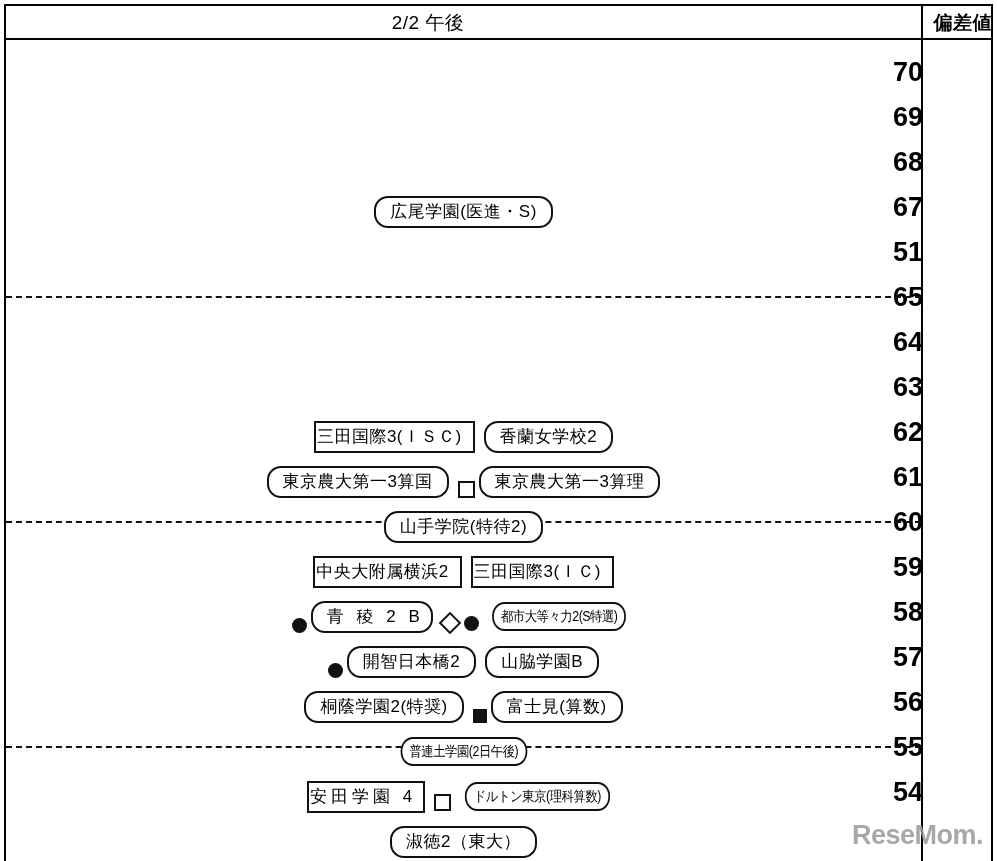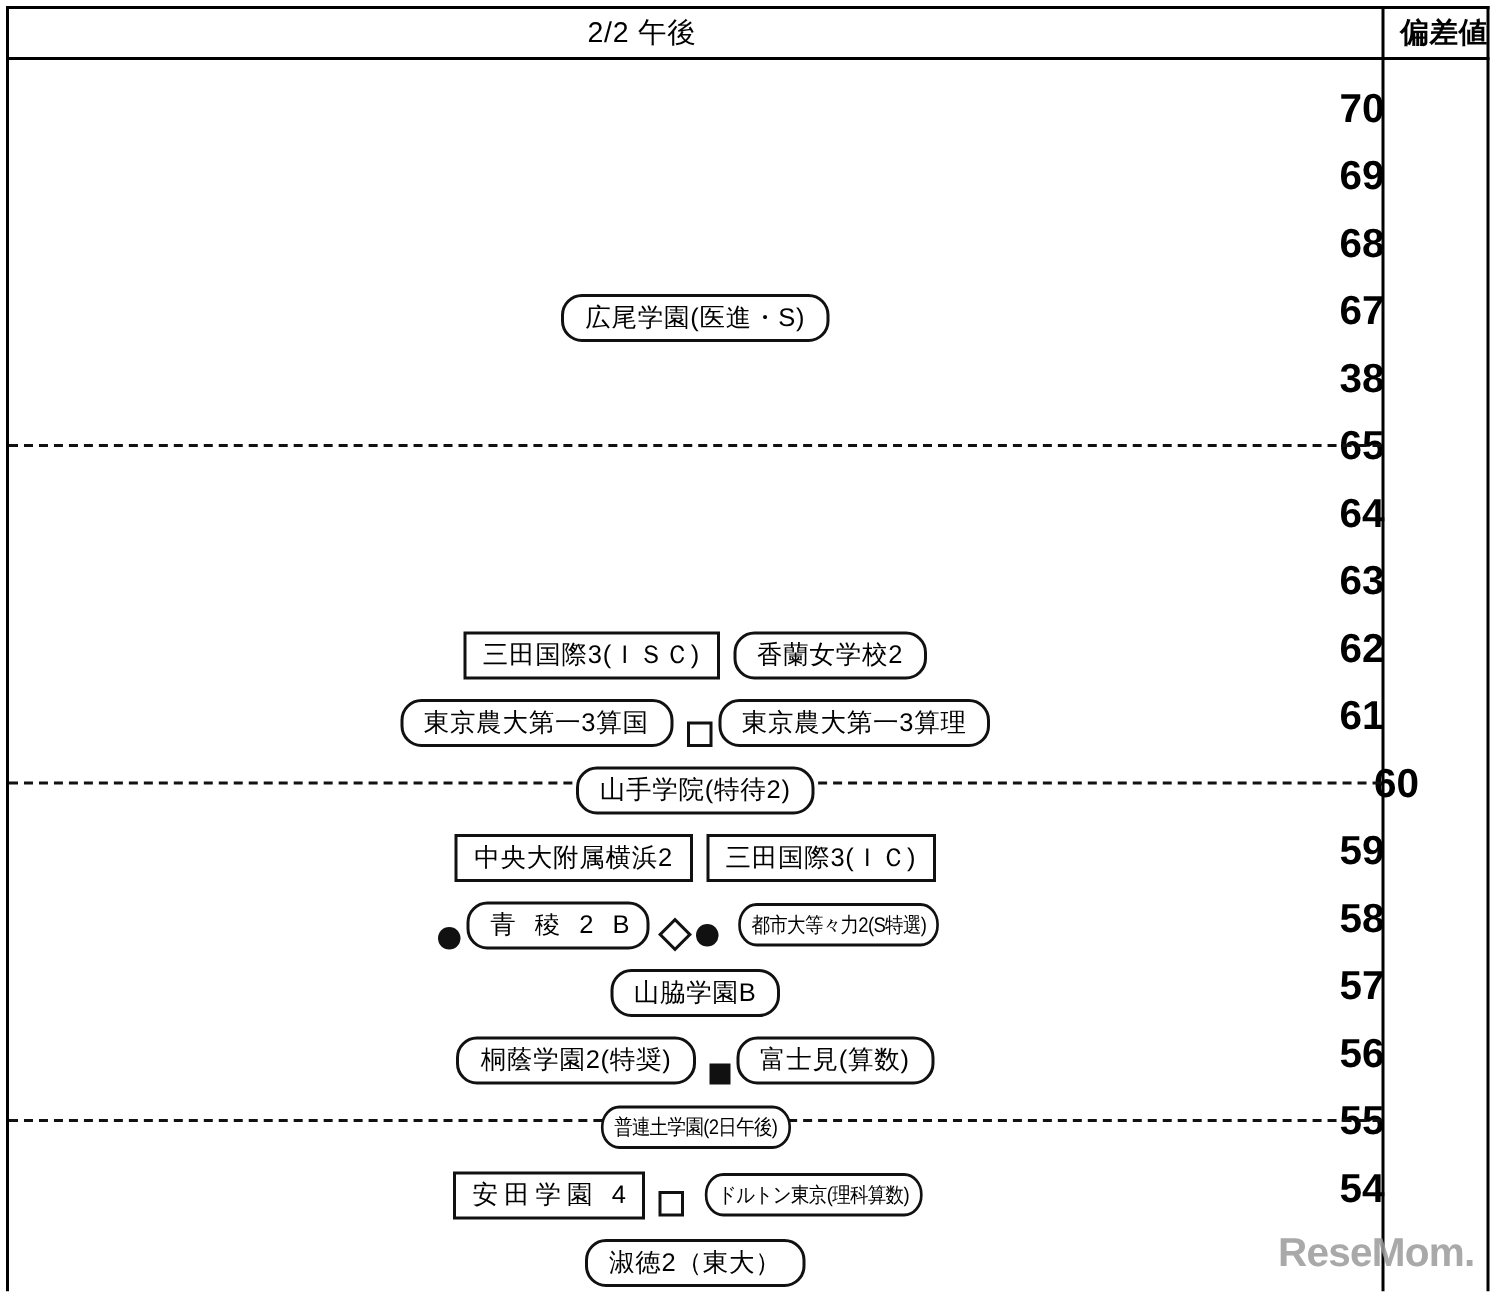--- a/index.html
+++ b/index.html
@@ -96,21 +96,21 @@
     gap: 4px;
   }
 
   
   .label {
     display: inline-block;
     background: #ffffff;
     border: 2px solid #111;
     font-size: 17px;
     line-height: 1;
-    padding: 5px 11px 6px 11px;
+    padding: 5px 11px 6px 1px;
     white-space: nowrap;
     letter-spacing: 0.5px;
   }
   .label.pill { border-radius: 14px; padding: 5px 14px 6px 14px; }
   .label.rect { border-radius: 0; }
   .label.narrow {
     font-size: 14px;
     letter-spacing: -0.5px;
     transform: scaleX(0.88);
     transform-origin: center;
@@ -167,27 +167,27 @@
   <div class="border-line" id="col-divider"></div>
 
   <div id="header-date">2/2 午後</div>
   <div id="header-metric">偏差値</div>
 
   <div id="dynamic-layer">
       <div class="score-cell" style="top: 50px;">70</div>
       <div class="score-cell" style="top: 95px;">69</div>
       <div class="score-cell" style="top: 140px;">68</div>
       <div class="score-cell" style="top: 185px;">67</div>
-      <div class="score-cell" style="top: 230px;">38</div>
+      <div class="score-cell" style="top: 230px;">51</div>
       <div class="score-cell" style="top: 275px;">65</div>
       <div class="score-cell" style="top: 320px;">64</div>
       <div class="score-cell" style="top: 365px;">63</div>
       <div class="score-cell" style="top: 410px;">62</div>
       <div class="score-cell" style="top: 455px;">61</div>
-      <div class="score-cell" style="top: 500px; margin-left: 23px;">60</div>
+      <div class="score-cell" style="top: 500px;">60</div>
       <div class="score-cell" style="top: 545px;">59</div>
       <div class="score-cell" style="top: 590px;">58</div>
       <div class="score-cell" style="top: 635px;">57</div>
       <div class="score-cell" style="top: 680px;">56</div>
       <div class="score-cell" style="top: 725px;">55</div>
       <div class="score-cell" style="top: 770px;">54</div>
       <div class="dashed-sep" style="top: 296px;"></div>
       <div class="dashed-sep" style="top: 521px;"></div>
       <div class="dashed-sep" style="top: 746px;"></div>
       <div class="school-row" style="top: 189px;">
@@ -231,20 +231,24 @@
           <span class="label pill sp">青 稜 2 B</span>
         </span>
         <span class="row-group">
           <span class="marker diamond-hollow"></span>
           <span class="marker circle-filled"></span>
           <span class="label pill narrow">都市大等々力2(S特選)</span>
         </span>
       </div>
       <div class="school-row" style="top: 639px;">
         <span class="row-group">
+          <span class="marker circle-filled"></span>
+          <span class="label pill">開智日本橋2</span>
+        </span>
+        <span class="row-group">
           <span class="label pill">山脇学園B</span>
         </span>
       </div>
       <div class="school-row" style="top: 684px;">
         <span class="row-group">
           <span class="label pill">桐蔭学園2(特奨)</span>
         </span>
         <span class="row-group">
           <span class="marker square-filled"></span>
           <span class="label pill">富士見(算数)</span>

